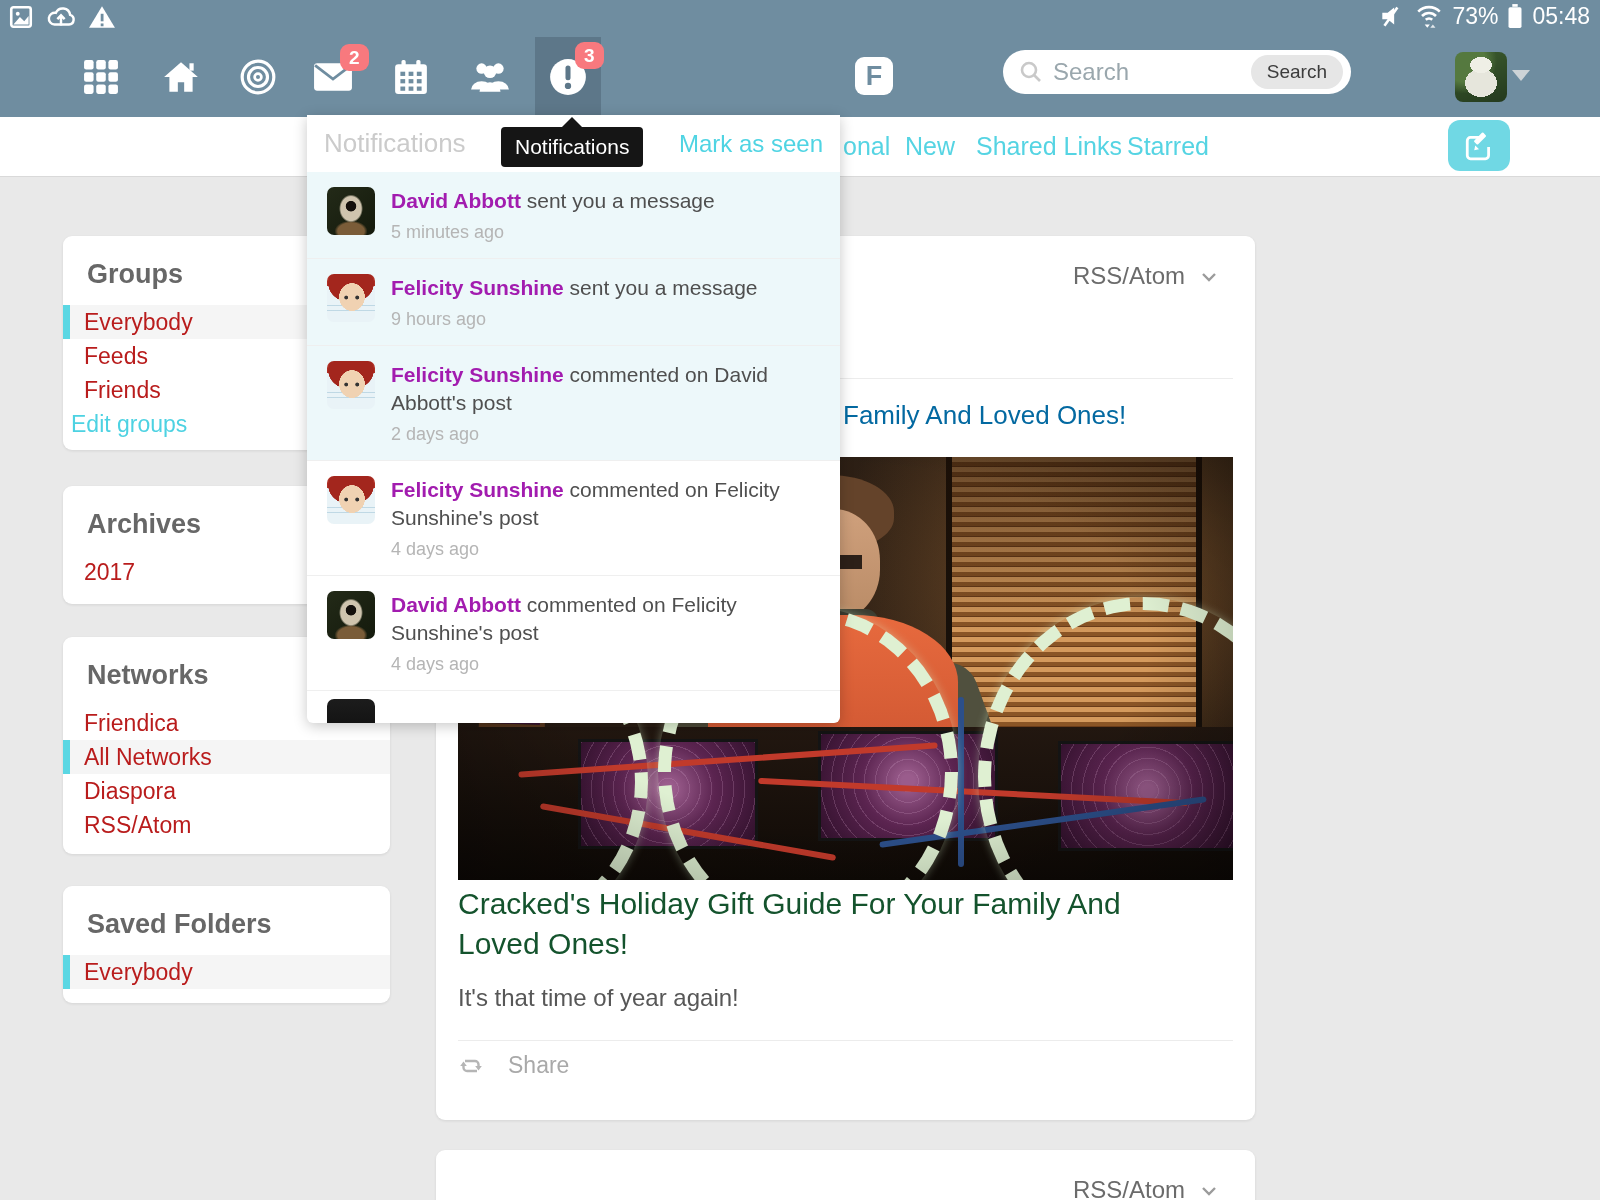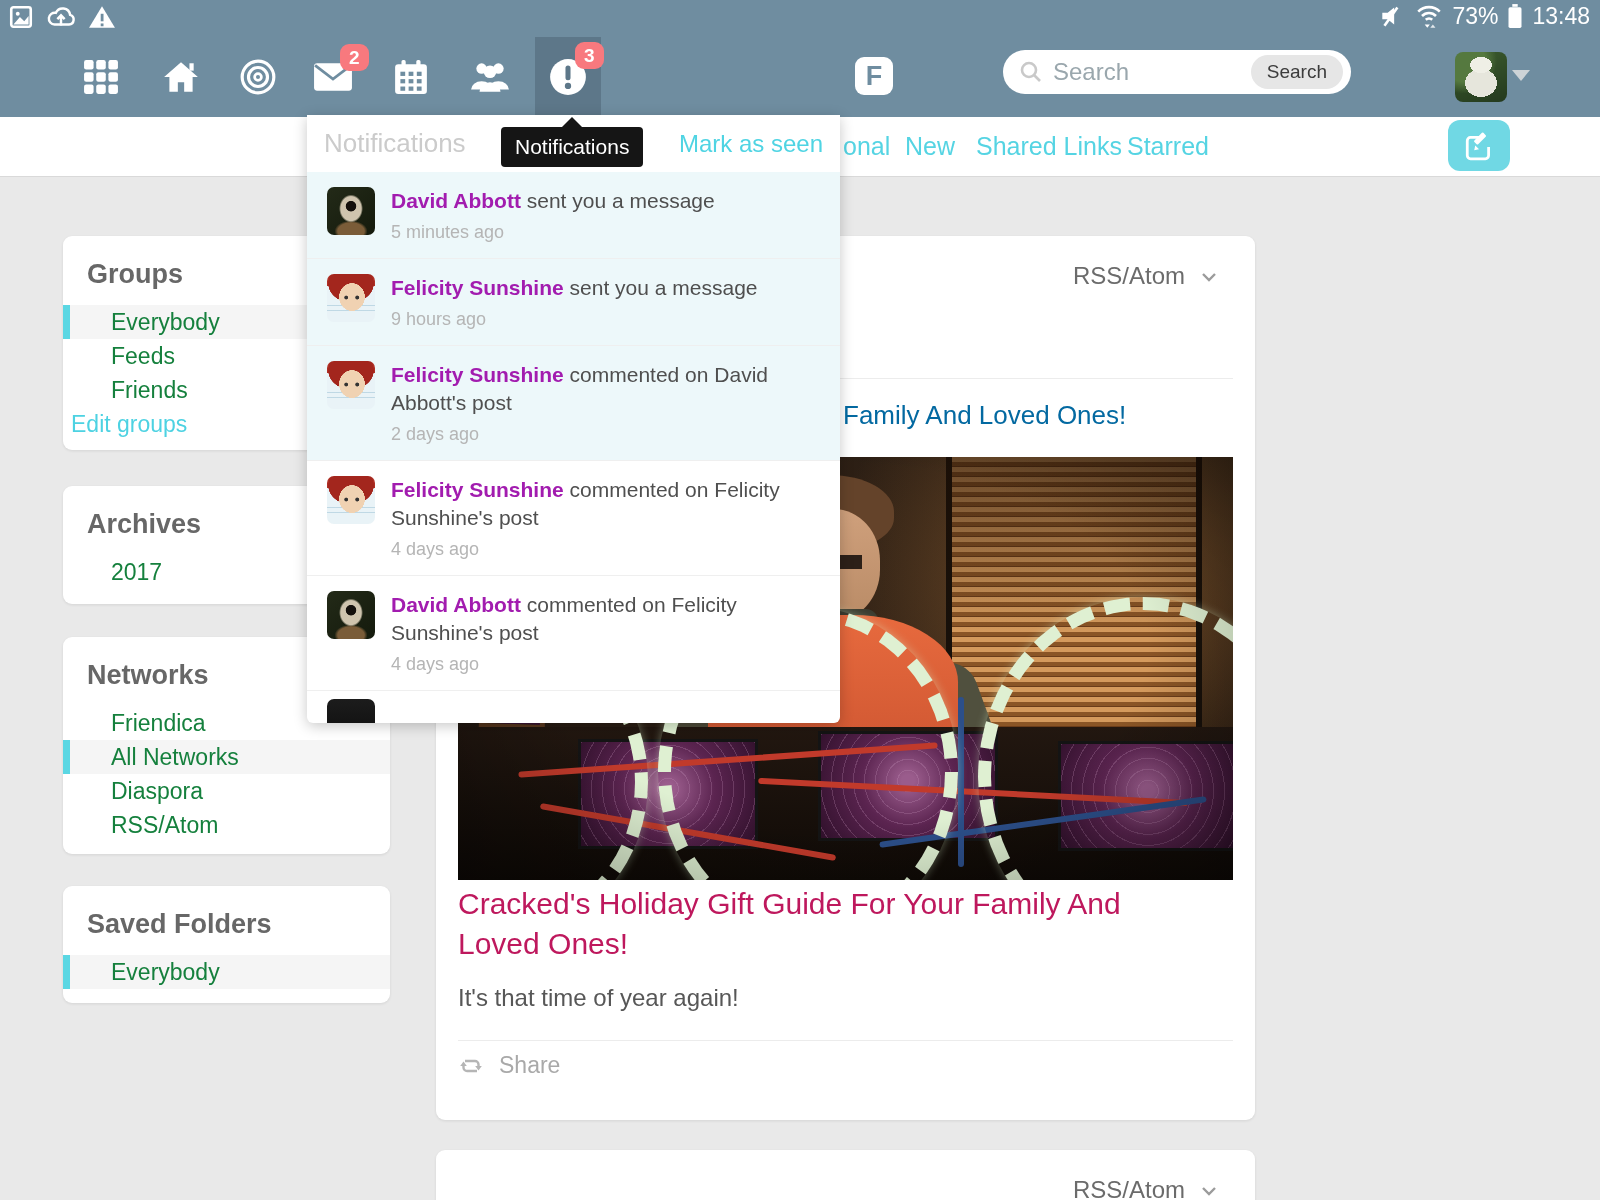--- a/index.html
+++ b/index.html
@@ -30,34 +30,34 @@
 
   
   .tabsbar { position:absolute; left:0; top:117px; width:1600px; height:60px; background:#fff; border-bottom:1px solid #d9d9d9; z-index:10; }
   .tab { position:absolute; top:117px; height:60px; line-height:58px; color:#55d4e3; font-size:25px; cursor:pointer; z-index:11; }
   .compose-btn { position:absolute; left:1448px; top:120px; width:62px; height:51px; background:#70d8e4; border-radius:12px; display:flex; align-items:center; justify-content:center; cursor:pointer; z-index:12; }
 
   
   .card { position:absolute; left:63px; width:327px; background:#fff; border-radius:9px; box-shadow:0 1px 3px rgba(0,0,0,.09); overflow:hidden; }
   .card-title { padding:23px 0 0 24px; font-size:27px; font-weight:bold; color:#676767; }
   .side-list { margin-top:15px; }
-  .side-item { height:34px; line-height:34px; padding-left:48px; font-size:23px; color:#15803d; position:relative; cursor:pointer; }
+  .side-item { height:34px; line-height:34px; padding-left:21px; font-size:23px; color:#b91c1c; position:relative; cursor:pointer; }
   .side-item.selected { background:#f5f5f5; }
   .side-item.selected::before { content:""; position:absolute; left:0; top:0; bottom:0; width:7px; background:#5bd7e3; }
   .edit-link { height:34px; line-height:34px; padding-left:8px; font-size:23px; color:#4dd2e2; cursor:pointer; }
 
   
   .post-card { position:absolute; left:436px; width:819px; background:#fff; border-radius:9px; box-shadow:0 1px 3px rgba(0,0,0,.09); }
   .net-label { position:absolute; right:70px; top:26px; font-size:24px; color:#6b6b6b; cursor:pointer; }
   .net-chevron { position:absolute; right:38px; top:36px; cursor:pointer; }
   .divider { position:absolute; left:22px; right:22px; border-top:1px solid #ececec; }
   .teaser { position:absolute; left:407px; top:164px; font-size:26px; color:#0369a1; }
-  .att-title { position:absolute; left:22px; top:648px; width:740px; font-size:30px; line-height:40px; color:#be185d; font-weight:400; }
+  .att-title { position:absolute; left:22px; top:648px; width:740px; font-size:30px; line-height:40px; color:#14532d; font-weight:400; }
   .post-body { position:absolute; left:22px; top:748px; font-size:24px; color:#575757; }
-  .share-row { position:absolute; left:22px; top:816px; display:flex; align-items:center; gap:15px; color:#a9a9a9; font-size:23px; cursor:pointer; }
+  .share-row { position:absolute; left:22px; top:816px; display:flex; align-items:center; gap:24px; color:#a9a9a9; font-size:23px; cursor:pointer; }
 
   
   .post-image { position:absolute; left:22px; top:221px; width:775px; height:423px; overflow:hidden; background:#241a12; }
   .post-image * { position:absolute; }
   .pi-bg { inset:0; background:linear-gradient(95deg,#241a12 0%,#2e2015 45%,#1a120c 100%); }
   .pi-glow { right:0; top:0; width:55%; height:100%; background:radial-gradient(ellipse at 70% 30%, rgba(240,160,80,.45), transparent 65%); }
   .pi-window { left:488px; top:0; width:256px; height:321px; border:6px solid #17100a; border-top:none;
     background:repeating-linear-gradient(180deg,#d49a5d 0 5px,#8a5526 5px 9px,#6b3d1a 9px 10px); }
   .pi-window-shade { left:488px; top:0; width:256px; height:321px; background:linear-gradient(180deg, rgba(30,15,5,.6), transparent 55%); }
   .pi-frame { background:radial-gradient(circle at 50% 50%, #8a4f7d 0%, #3c1535 70%); border:5px solid #5d3a1f; }
@@ -153,21 +153,21 @@
           <path d="M6.5 13 a9 9 0 0 1 13 0" fill="none" stroke="#fff" stroke-width="2.4"></path>
           <path d="M10 16.5 a4.5 4.5 0 0 1 6 0" fill="none" stroke="#fff" stroke-width="2.4"></path>
           <path d="M9 21 l2.4 3 2.4-3 Z" fill="#fff"></path>
           <path d="M14.2 24 l2.4-3 2.4 3 Z" fill="#fff" opacity=".8"></path>
         </svg>
       <span>73%</span>
       <svg width="16" height="26" viewBox="0 0 14 24">
           <rect x="4.5" y="1" width="5" height="2.5" fill="#fff"></rect>
           <rect x="1" y="4" width="12" height="19" rx="1.5" fill="#fff"></rect>
         </svg>
-      <span>13:48</span>
+      <span>05:48</span>
     </div>
 
     <div class="nav-btn" style="left:68px;">
       <svg width="36" height="36" viewBox="0 0 34 34">
           <g fill="#fff">
             <rect x="1" y="1" width="9" height="9" rx="2"></rect>
             <rect x="12.5" y="1" width="9" height="9" rx="2"></rect>
             <rect x="24" y="1" width="9" height="9" rx="2"></rect>
             <rect x="1" y="12.5" width="9" height="9" rx="2"></rect>
             <rect x="12.5" y="12.5" width="9" height="9" rx="2"></rect>

